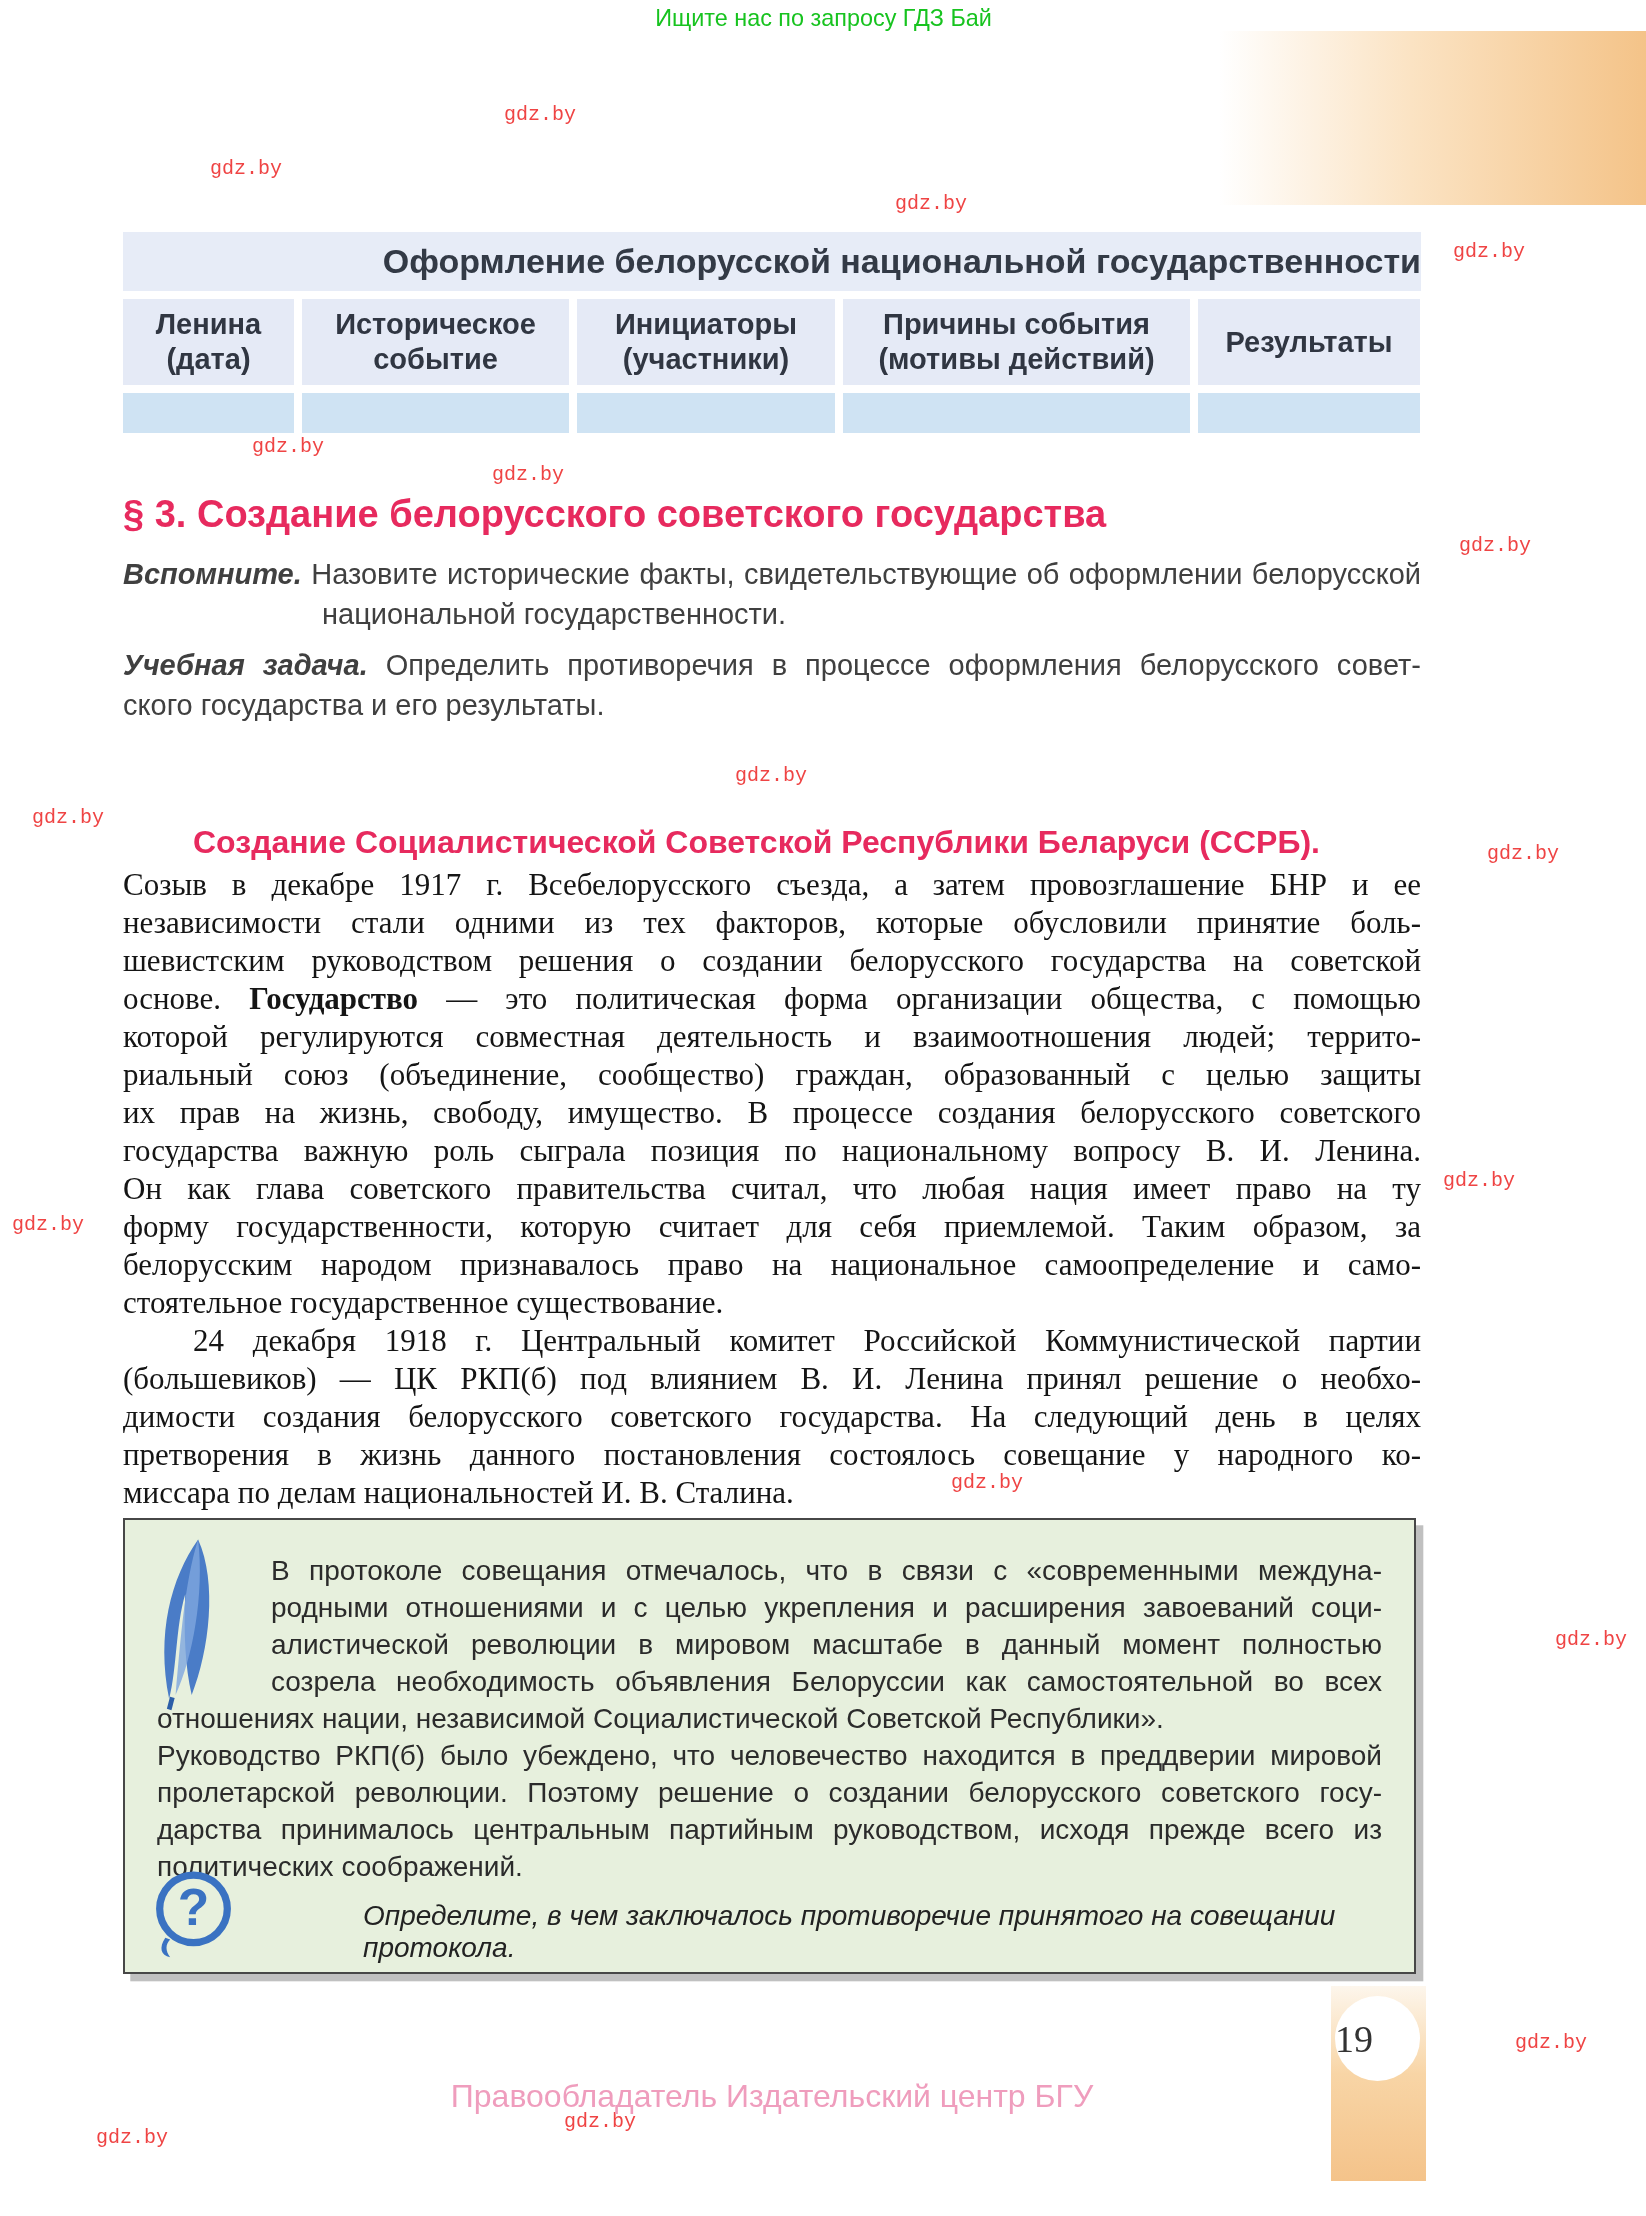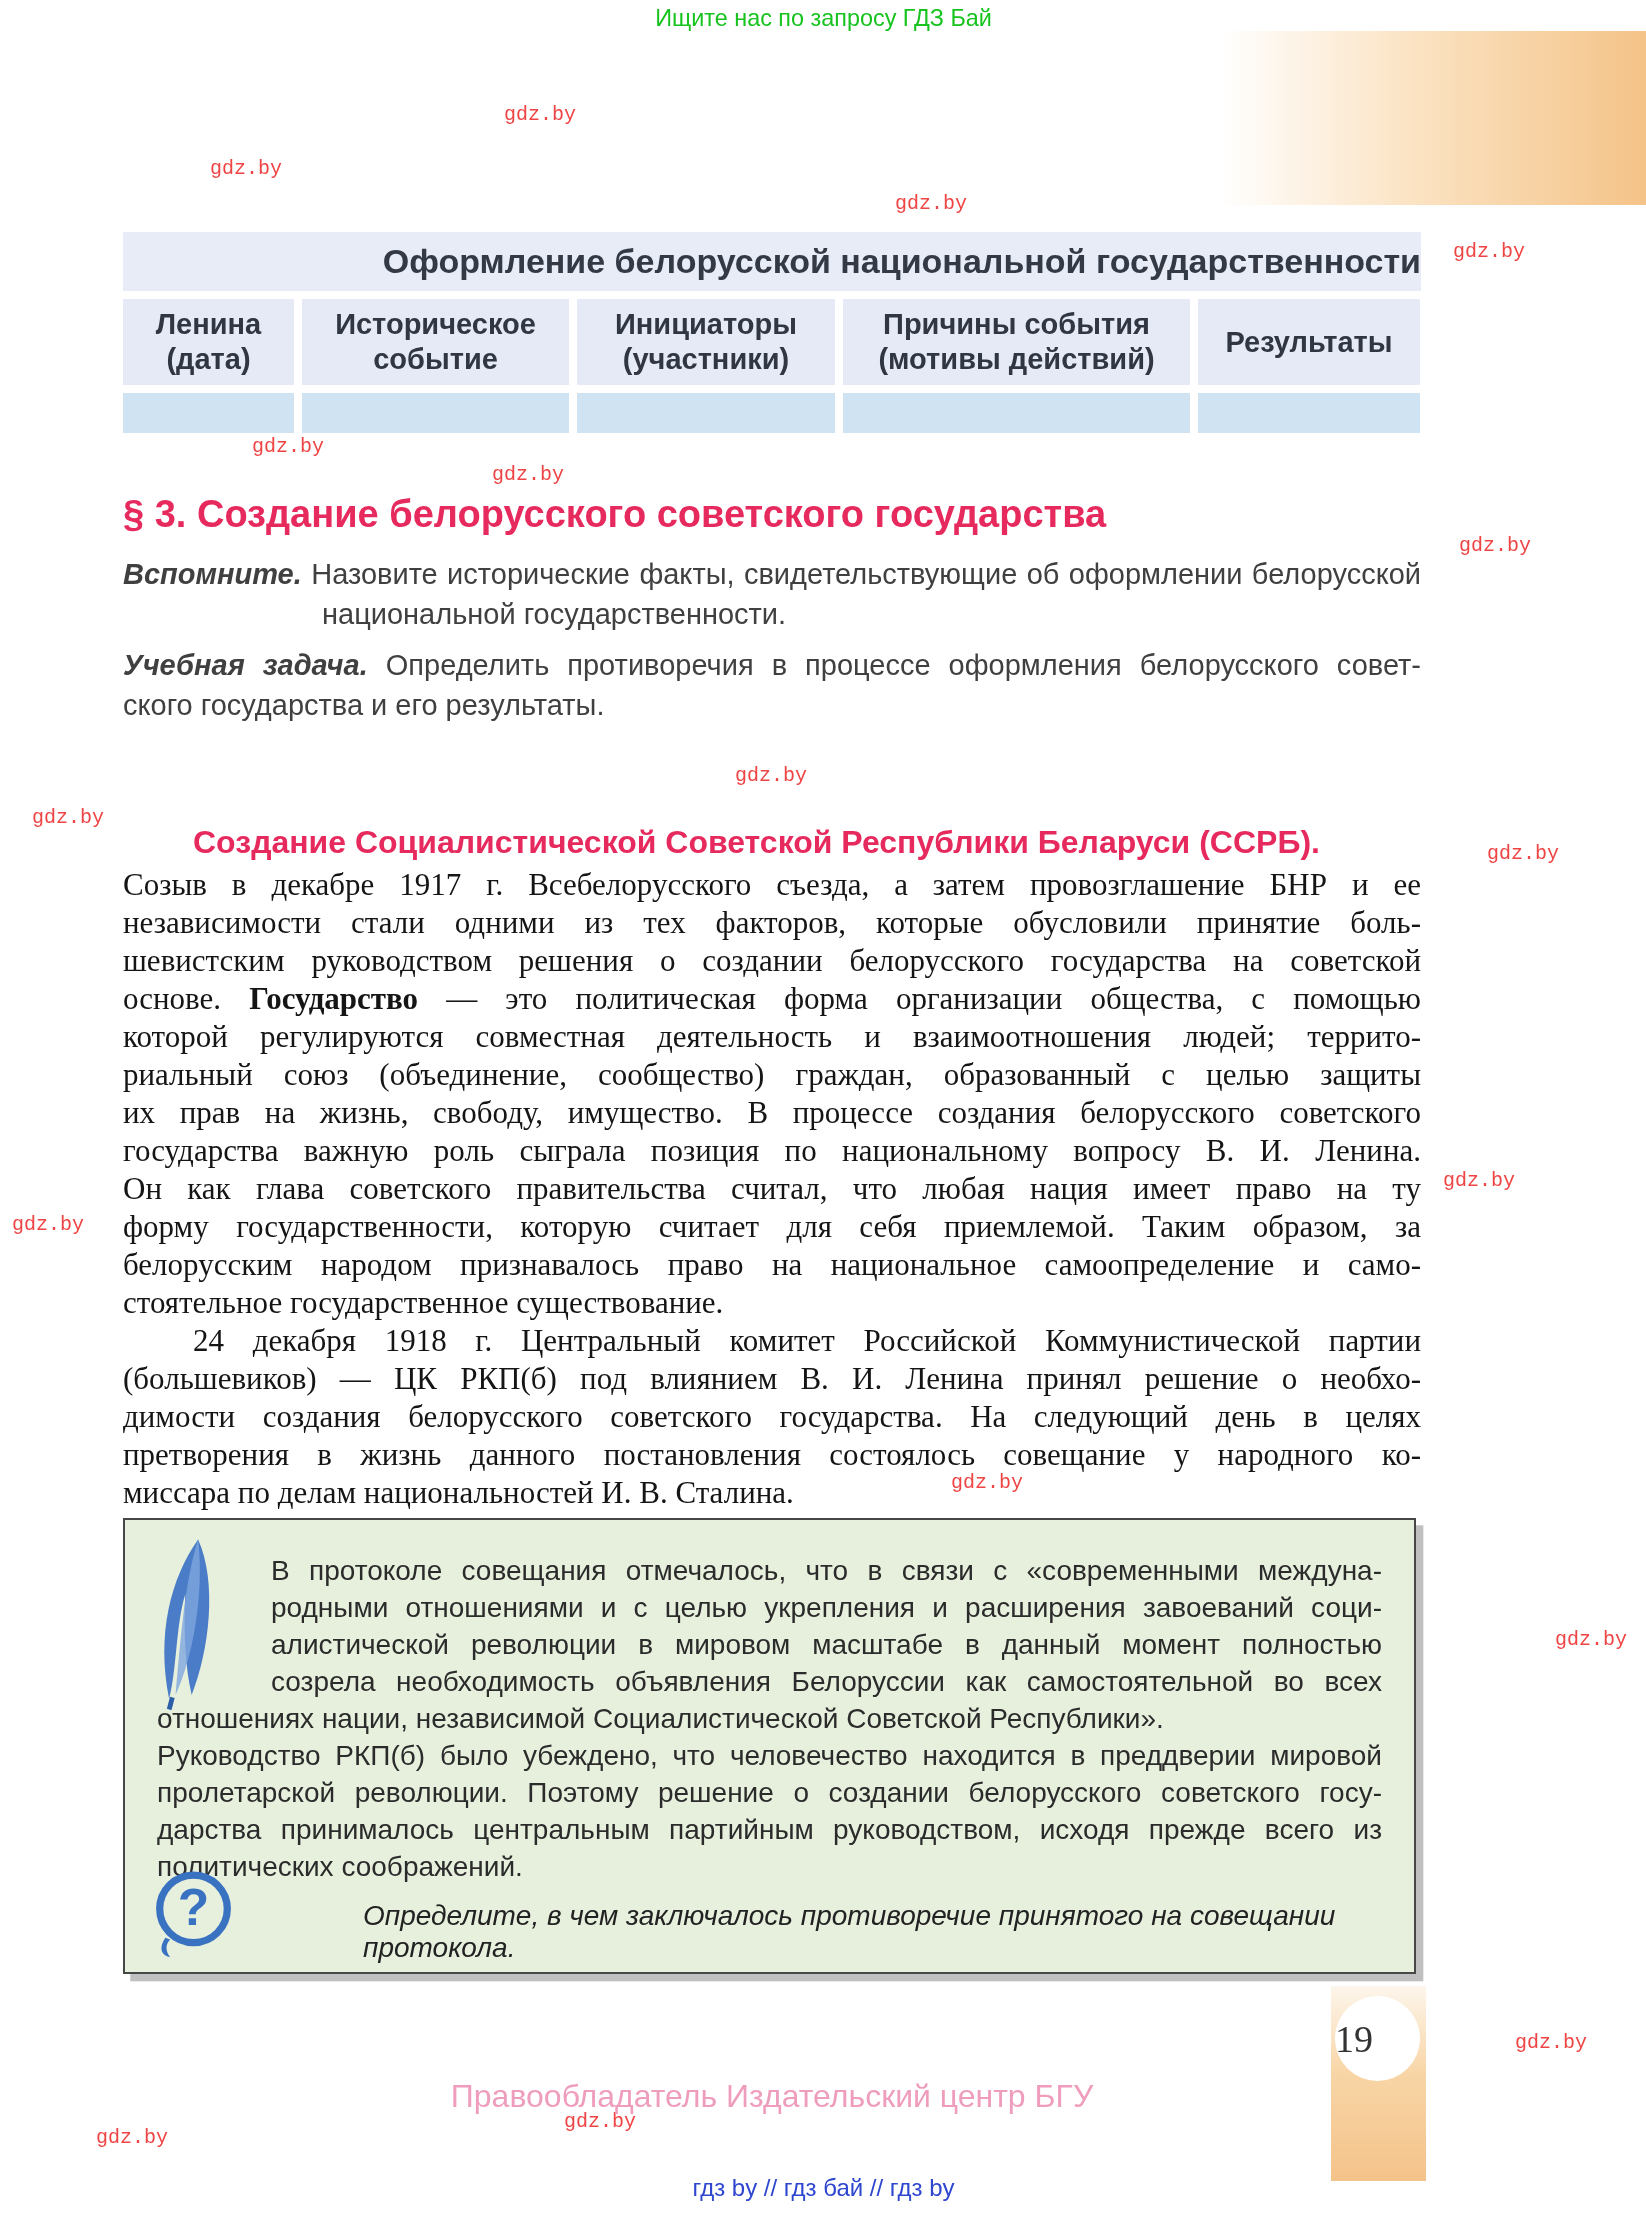--- a/index.html
+++ b/index.html
@@ -180,16 +180,15 @@
       </svg>
     </div>
     <div class="question-line">Определите, в чем заключалось противоречие принятого на совещании протокола.</div>
   </div>
 
   <div class="footer-pink">Правообладатель Издательский центр БГУ</div>
   <div class="orange-bar"></div>
   <div class="page-circle">
     <span>19</span>
   </div>
-  <div class="bottom-links">гдз by  //  гдз бай  //  гдз by</div>
 
 </div>
 
 
 </body></html>

